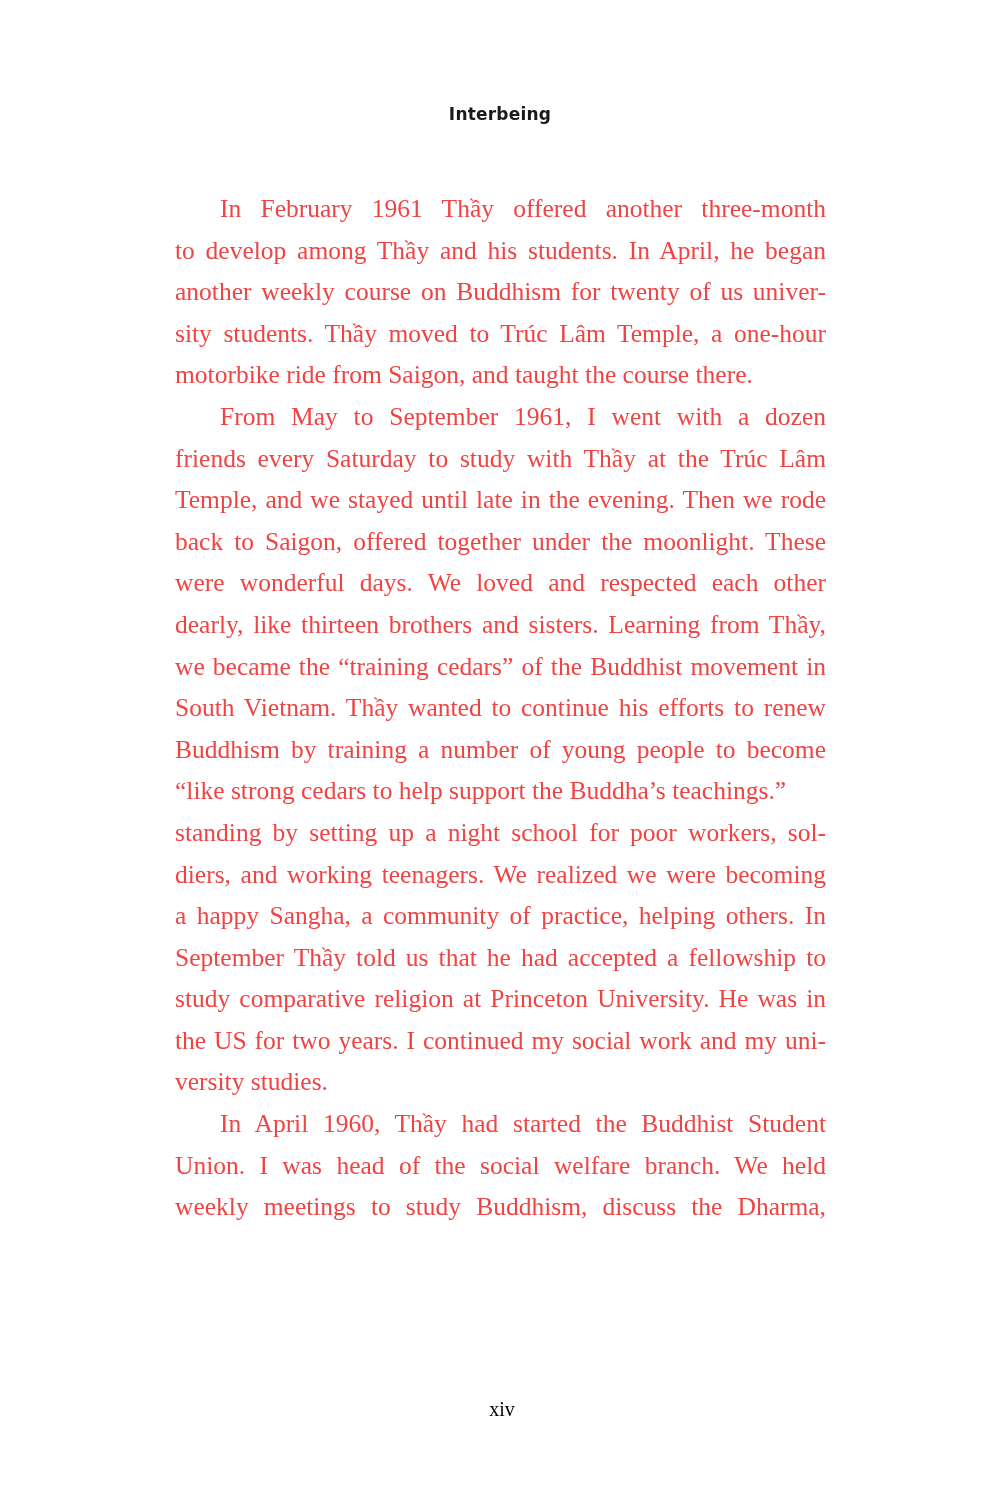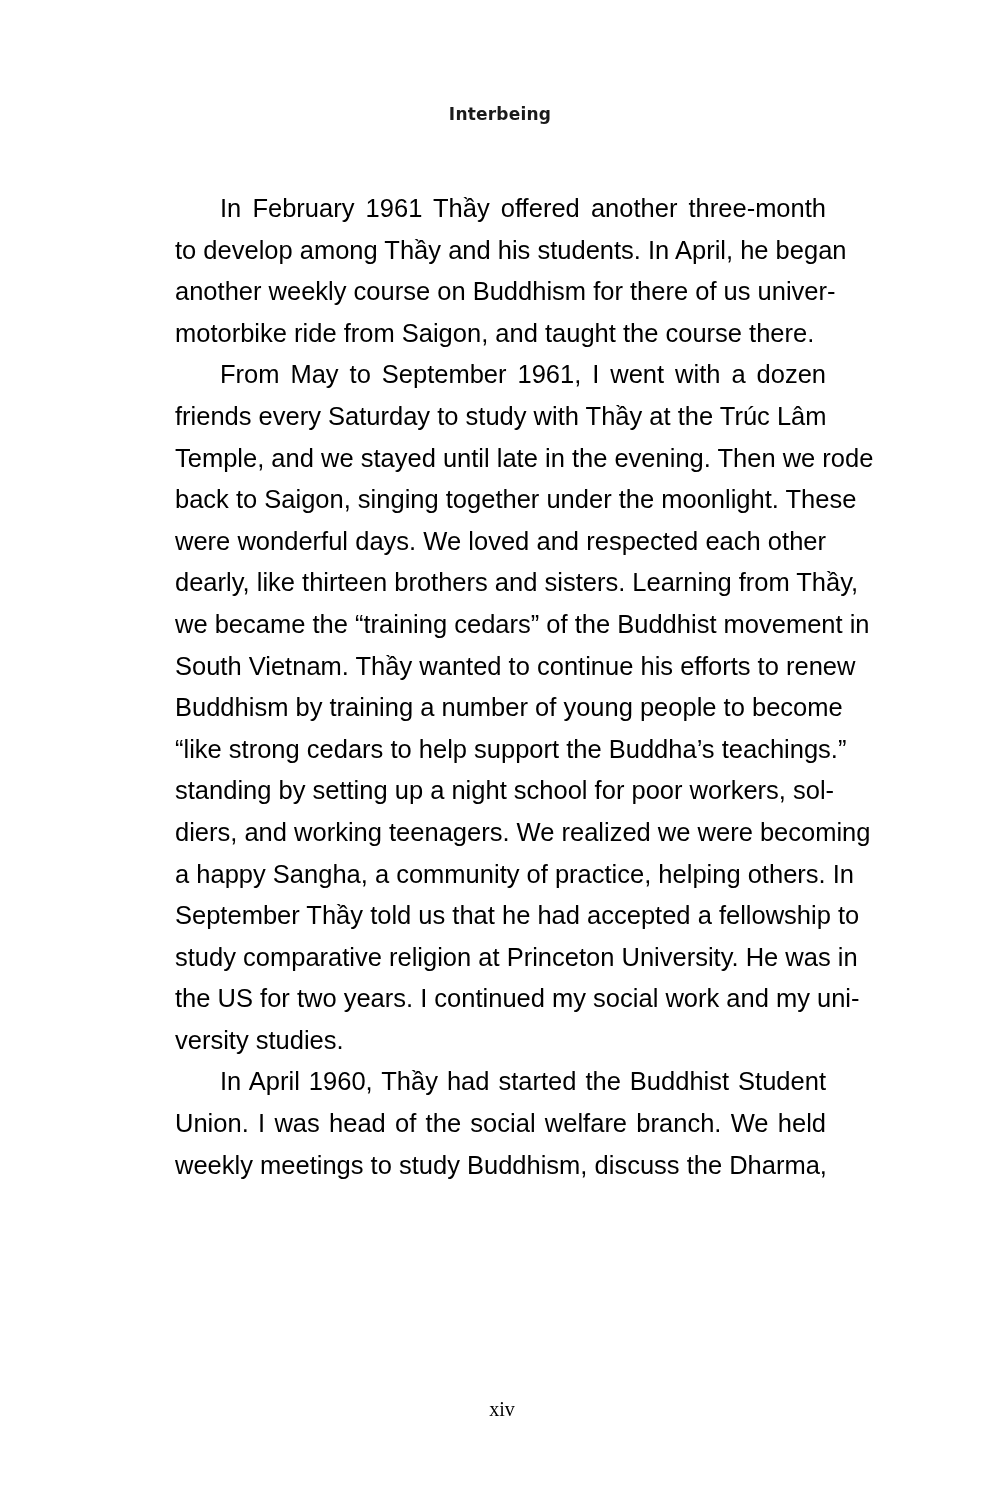--- a/index.html
+++ b/index.html
@@ -31,23 +31,23 @@
       font-weight: bold;
       font-size: 17px;
       letter-spacing: 0.2px;
       color: #1a1a1a;
     }
     .body-text {
       position: absolute;
       left: 175px;
       top: 188px;
       width: 651px;
-      font-family: Liberation Sans, sans-serif;
+      font-family: Liberation Serif, serif;
       font-size: 25.5px;
-      color: #000000;
+      color: #ef4444;
     }
     .line {
       display: block;
       height: 41.6px;
       line-height: 41.6px;
       white-space: nowrap;
       text-align: justify;
       text-align-last: justify;
       overflow: visible;
     }
@@ -73,29 +73,30 @@
 
 <div class="page">
 
   <div class="running-head">Interbeing</div>
 
   <div class="body-text">
 
     <div>
       <span class="line indent">In February 1961 Thầy offered another three-month</span>
       <span class="line">to develop among Thầy and his students. In April, he began</span>
-      <span class="line">another weekly course on Buddhism for there of us univer-</span>
+      <span class="line">another weekly course on Buddhism for twenty of us univer-</span>
+      <span class="line">sity students. Thầy moved to Trúc Lâm Temple, a one-hour</span>
       <span class="line last">motorbike ride from Saigon, and taught the course there.</span>
     </div>
 
     <div>
       <span class="line indent">From May to September 1961, I went with a dozen</span>
       <span class="line">friends every Saturday to study with Thầy at the Trúc Lâm</span>
       <span class="line">Temple, and we stayed until late in the evening. Then we rode</span>
-      <span class="line">back to Saigon, singing together under the moonlight. These</span>
+      <span class="line">back to Saigon, offered together under the moonlight. These</span>
       <span class="line">were wonderful days. We loved and respected each other</span>
       <span class="line">dearly, like thirteen brothers and sisters. Learning from Thầy,</span>
       <span class="line">we became the “training cedars” of the Buddhist movement in</span>
       <span class="line">South Vietnam. Thầy wanted to continue his efforts to renew</span>
       <span class="line">Buddhism by training a number of young people to become</span>
       <span class="line last">“like strong cedars to help support the Buddha’s teachings.”</span>
     </div>
 
     <div>
       <span class="line">standing by setting up a night school for poor workers, sol-</span>

